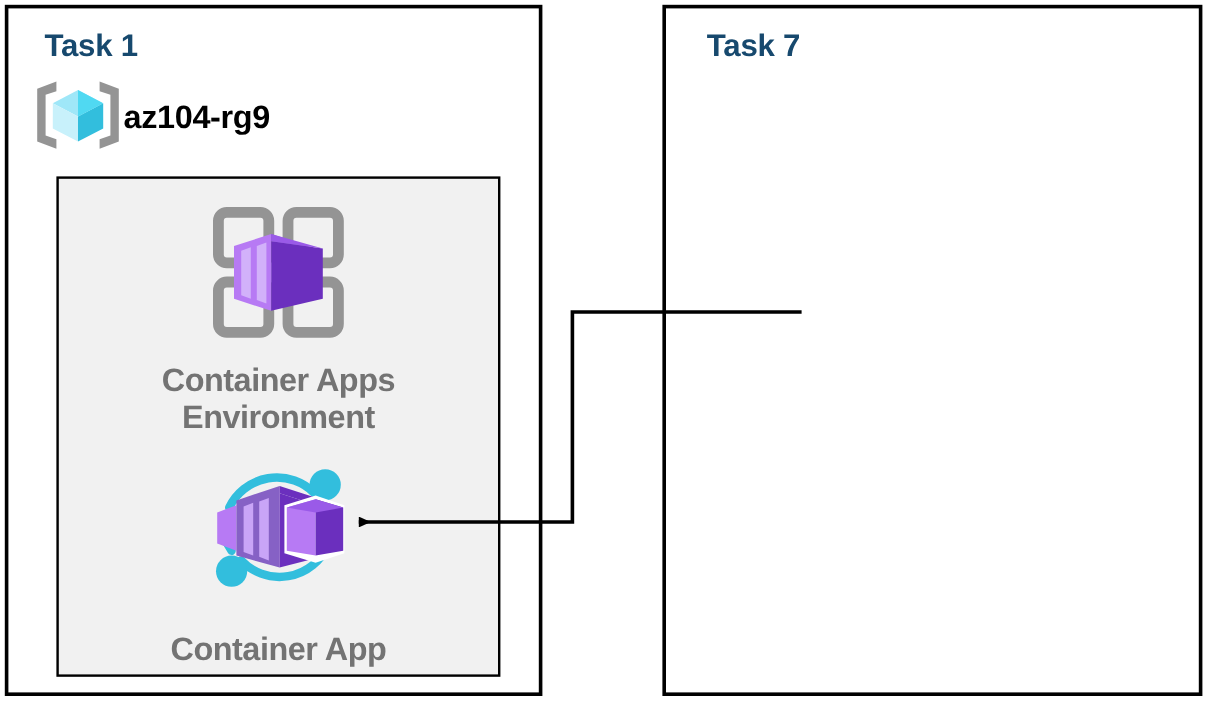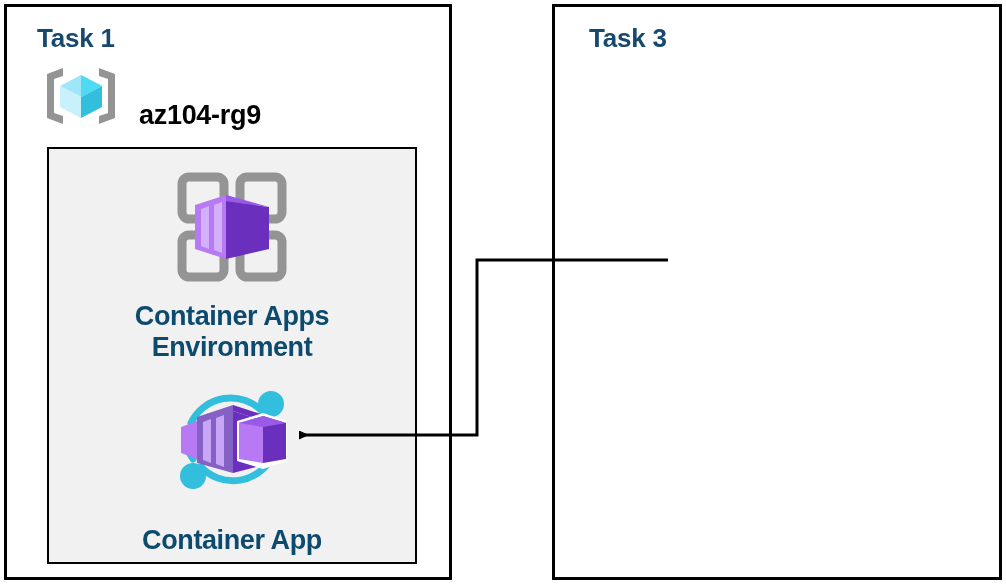--- a/index.html
+++ b/index.html
@@ -38,25 +38,25 @@
     color: #17496e;
     letter-spacing: -0.2px;
     white-space: nowrap;
   }
   #task1-heading { left: 30px;  top: 16px; }
   #task2-heading { left: 34px;  top: 16px; }
 
   
   .rg-row {
     position: absolute;
-    left: 36px;
+    left: 20px;
     top: 58px;
     display: flex;
-    align-items: flex-end;
-    gap: 20px;
+    align-items: center;
+    gap: 0;
   }
   .rg-label {
     font-size: 27px;
     font-weight: bold;
     color: #000000;
     white-space: nowrap;
     letter-spacing: -0.3px;
   }
 
   
@@ -75,21 +75,21 @@
     flex-direction: column;
     align-items: center;
     width: 100%;
   }
   #cae-node  { top: 14px;  left: 0; }
   #app-node  { top: 238px; left: 0; gap: 24px; }
 
   .caption {
     font-size: 27px;
     font-weight: bold;
-    color: #0c4a6e;
+    color: #737373;
     text-align: center;
     line-height: 1.13;
     letter-spacing: -0.4px;
     margin-top: 6px;
     white-space: pre-line;
   }
 
   
   #connector {
     position: absolute;
@@ -186,21 +186,21 @@
           </svg>
         </span>
         <div class="caption">Container App</div>
       </div>
 
     </div>
   </div>
 
   <div class="task-panel" id="task2-panel">
 
-    <div class="task-heading" id="task2-heading">Task 3</div>
+    <div class="task-heading" id="task2-heading">Task 7</div>
 
   </div>
 
   <svg id="connector">
     <defs>
       <marker id="arrowhead" markerWidth="11" markerHeight="9" refX="10" refY="4.5" orient="auto" markerUnits="userSpaceOnUse">
         <path d="M10,0 L10,9 L0,4.5 Z" fill="#000000"></path>
       </marker>
     </defs>
     <polyline points="668,260 477,260 477,435 299,435" fill="none" stroke="#000000" stroke-width="3" marker-end="url(#arrowhead)"></polyline>

